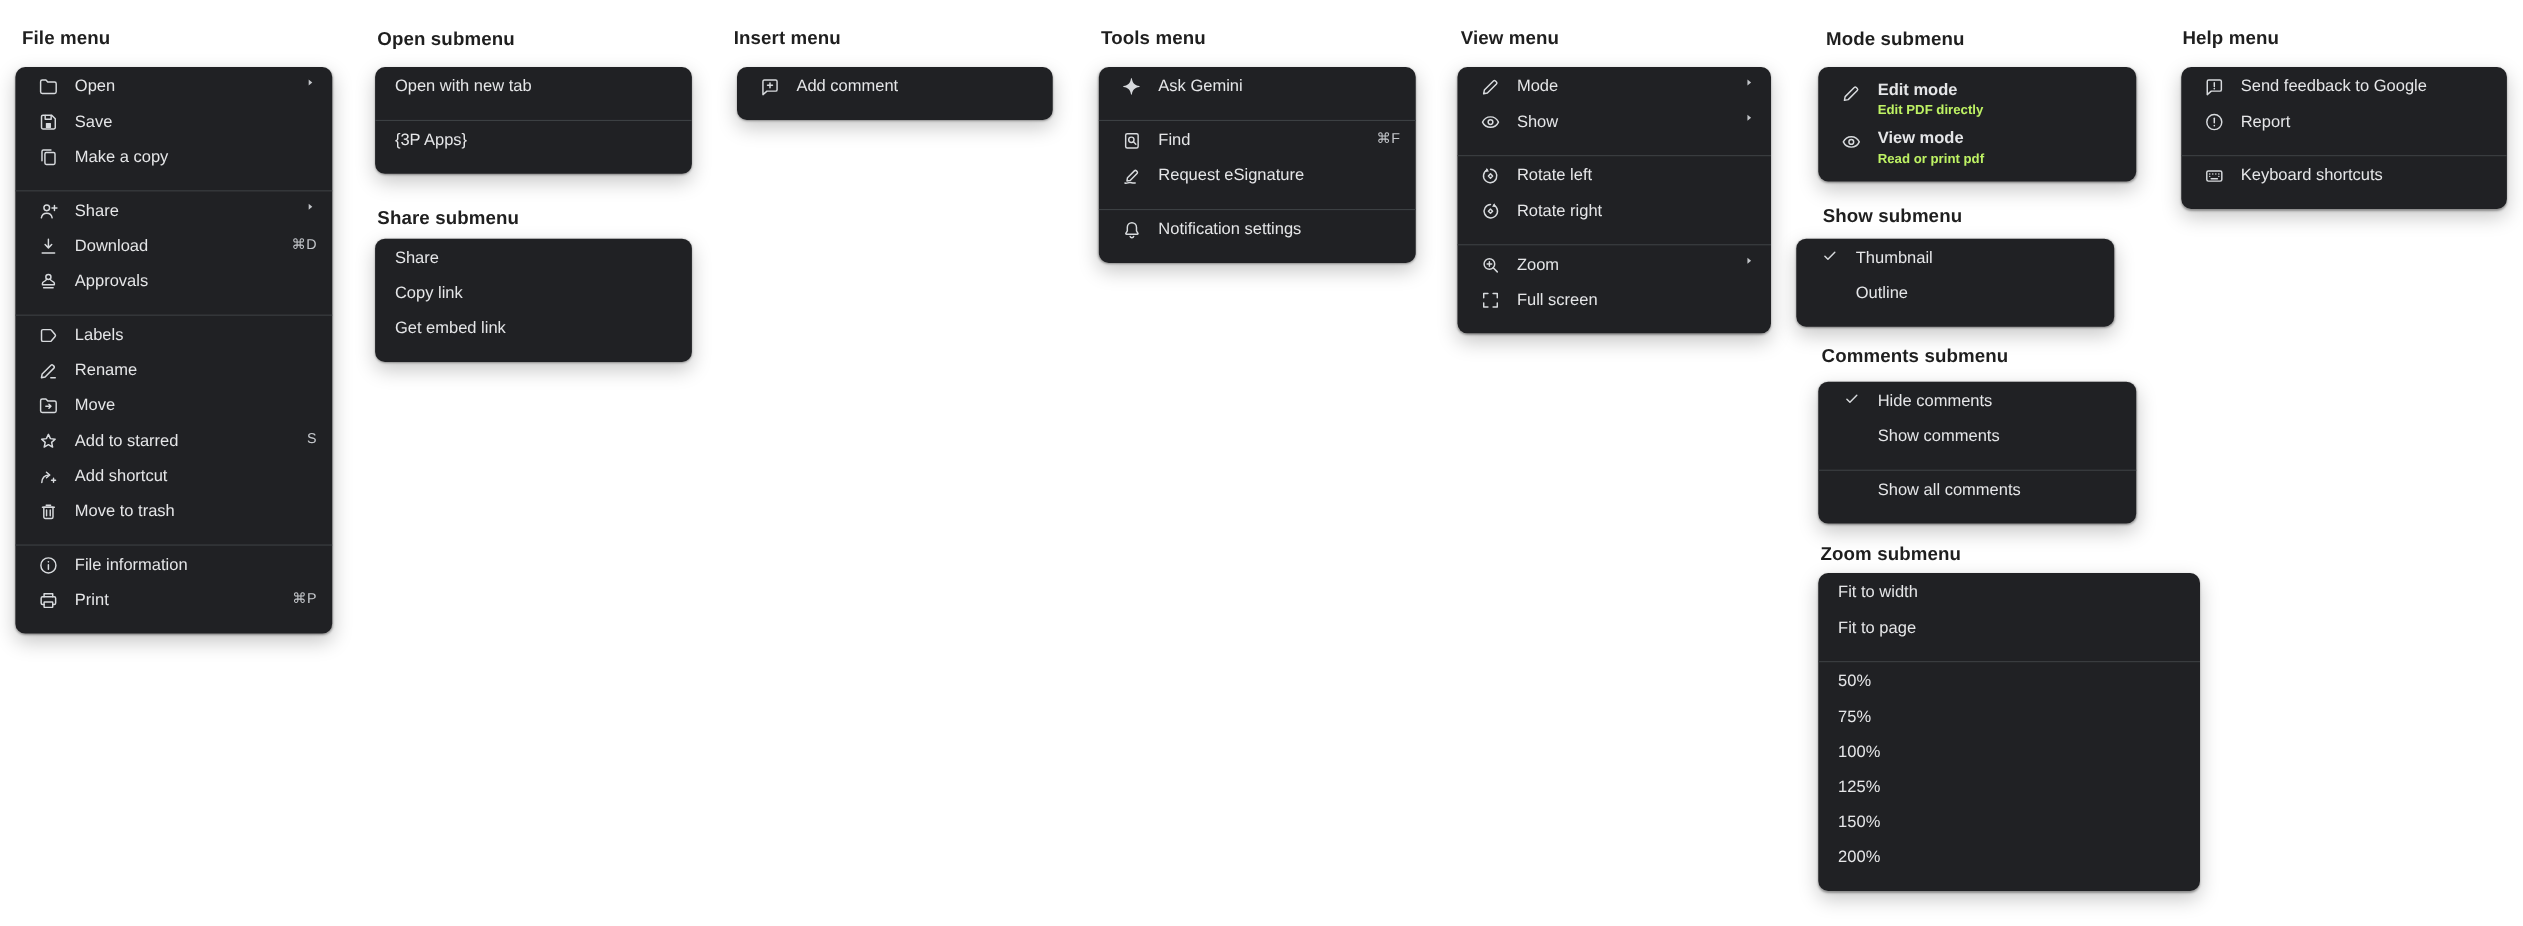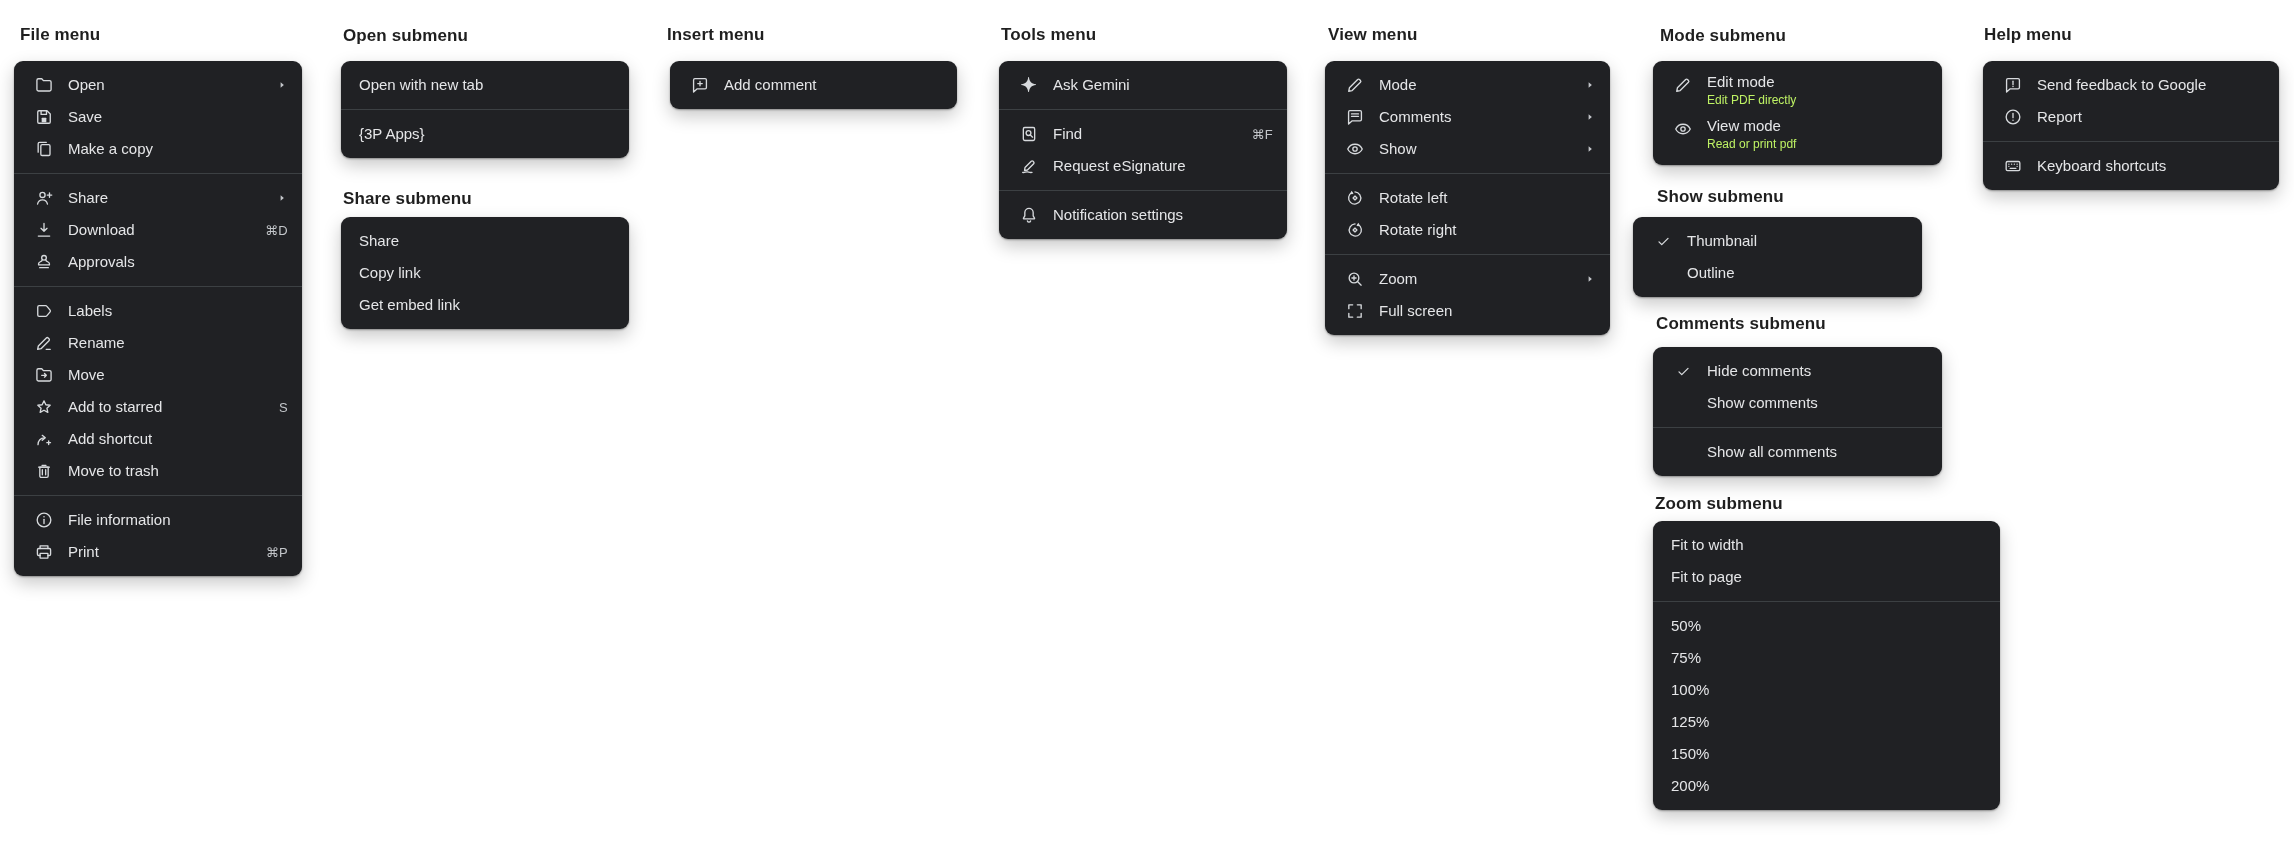--- a/index.html
+++ b/index.html
@@ -1,36 +1,36 @@
 <!DOCTYPE html>
 <html><head>
 <meta charset="utf-8">
 <style>
   * { box-sizing: border-box; margin: 0; padding: 0; }
   html, body { width: 2294px; height: 842px; background: #ffffff; overflow: hidden; position: relative;
     font-family: "Liberation Sans", "DejaVu Sans", sans-serif; }
   .menu-heading { position: absolute; font-size: 17px; font-weight: 700; color: #1f1f1f; letter-spacing: .1px; white-space: nowrap; }
   .menu-panel { position: absolute; background: #202124; border-radius: 9px; padding: 8px 0;
     box-shadow: 0 1px 2px rgba(0,0,0,.35), 0 7px 18px rgba(0,0,0,.22); }
-  .menu-item { display: flex; align-items: center; height: 32px; padding: 0 14px 0 18px;
+  .menu-item { display: flex; align-items: flex-start; height: 32px; padding: 0 14px 0 18px;
     color: #e5e6e8; font-size: 15px; cursor: pointer; white-space: nowrap; }
   .panel-lead .menu-item { padding-left: 0; }
   .lead { width: 24px; flex: 0 0 auto; margin: 0 12px 0 18px; display: flex; align-items: center; justify-content: center; color: #d7dadd; }
   .icon { width: 20px; height: 20px; fill: none; stroke: currentColor; stroke-width: 1.6; stroke-linecap: round; stroke-linejoin: round; }
   .icon.sm { width: 15px; height: 15px; stroke-width: 2.1; }
   .texts { display: flex; flex-direction: column; justify-content: center; }
   .label { line-height: 20px; }
   .sublabel { font-size: 12px; line-height: 17px; color: #bef264; }
   .trail { margin-left: auto; display: flex; align-items: center; color: #c3c6ca; }
   .shortcut { font-size: 13px; letter-spacing: .3px; }
   .arrow-icon .icon { width: 12px; height: 12px; }
   .divider { border-top: 1px solid #3c4043; margin: 8px 0; }
   .menu-item.two-line { height: 44px; align-items: flex-start; padding-top: 2px; }
   .two-line .lead { margin-top: 4px; }
-  .two-line .texts { padding-top: 1px; }
+  .two-line .texts { padding-top: 1px; font-weight: bold; }
 
   #h-file{left:20px;top:25px}      #p-file{left:14px;top:61px;width:288px}
   #h-open{left:343px;top:26px}     #p-open{left:341px;top:61px;width:288px}
   #h-share{left:343px;top:189px}   #p-share{left:341px;top:217px;width:288px}
   #h-insert{left:667px;top:25px}   #p-insert{left:670px;top:61px;width:287px}
   #h-tools{left:1001px;top:25px}   #p-tools{left:999px;top:61px;width:288px}
   #h-view{left:1328px;top:25px}    #p-view{left:1325px;top:61px;width:285px}
   #h-mode{left:1660px;top:26px}    #p-mode{left:1653px;top:61px;width:289px}
   #h-show{left:1657px;top:187px}   #p-show{left:1633px;top:217px;width:289px}
   #h-comments{left:1656px;top:314px} #p-comments{left:1653px;top:347px;width:289px}
@@ -331,36 +331,20 @@
       </span>
       <span class="trail arrow-icon">
         <svg class="icon" viewBox="0 0 24 24" aria-hidden="true">
           <path fill="currentColor" stroke="none" d="M9.2 6.6 15.8 12l-6.6 5.4z"></path>
         </svg>
       </span>
     </div>
     <div class="menu-item">
       <span class="lead">
         <svg class="icon" viewBox="0 0 24 24" aria-hidden="true">
-          <path d="M4.3 6c0-.9.7-1.6 1.6-1.6h12.2c.9 0 1.6.7 1.6 1.6v9c0 .9-.7 1.6-1.6 1.6H8.7l-4.4 3.8z"></path>
-          <path d="M7.8 8.3h8.4M7.8 11.2h8.4"></path>
-        </svg>
-      </span>
-      <span class="texts">
-        <span class="label">Comments</span>
-      </span>
-      <span class="trail arrow-icon">
-        <svg class="icon" viewBox="0 0 24 24" aria-hidden="true">
-          <path fill="currentColor" stroke="none" d="M9.2 6.6 15.8 12l-6.6 5.4z"></path>
-        </svg>
-      </span>
-    </div>
-    <div class="menu-item">
-      <span class="lead">
-        <svg class="icon" viewBox="0 0 24 24" aria-hidden="true">
           <path d="M12 6.3c4.3 0 7.4 2.9 8.7 5.7-1.3 2.8-4.4 5.7-8.7 5.7S4.6 14.8 3.3 12C4.6 9.2 7.7 6.3 12 6.3z"></path>
           <circle cx="12" cy="12" r="2.6"></circle>
         </svg>
       </span>
       <span class="texts">
         <span class="label">Show</span>
       </span>
       <span class="trail arrow-icon">
         <svg class="icon" viewBox="0 0 24 24" aria-hidden="true">
           <path fill="currentColor" stroke="none" d="M9.2 6.6 15.8 12l-6.6 5.4z"></path>

